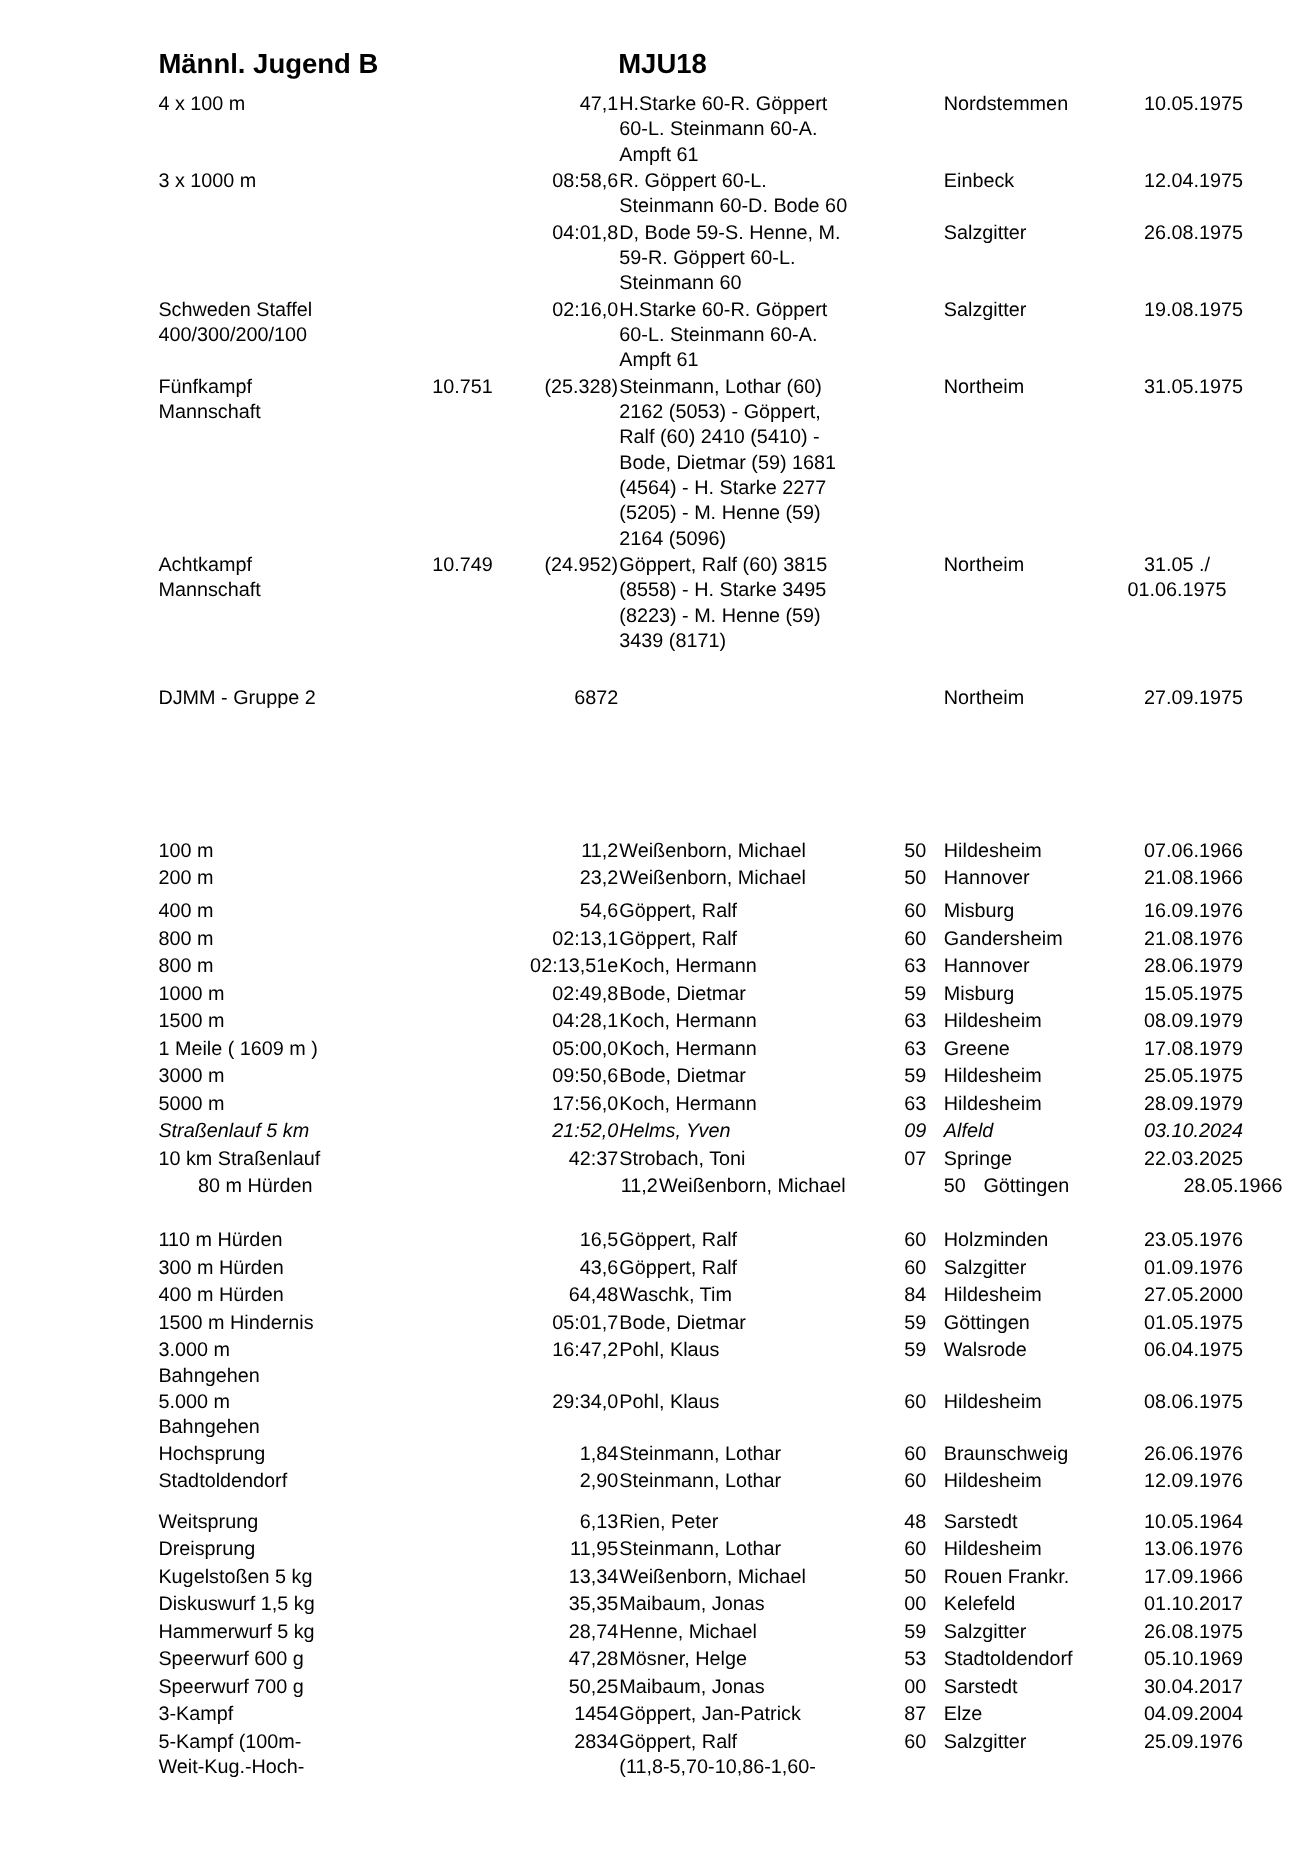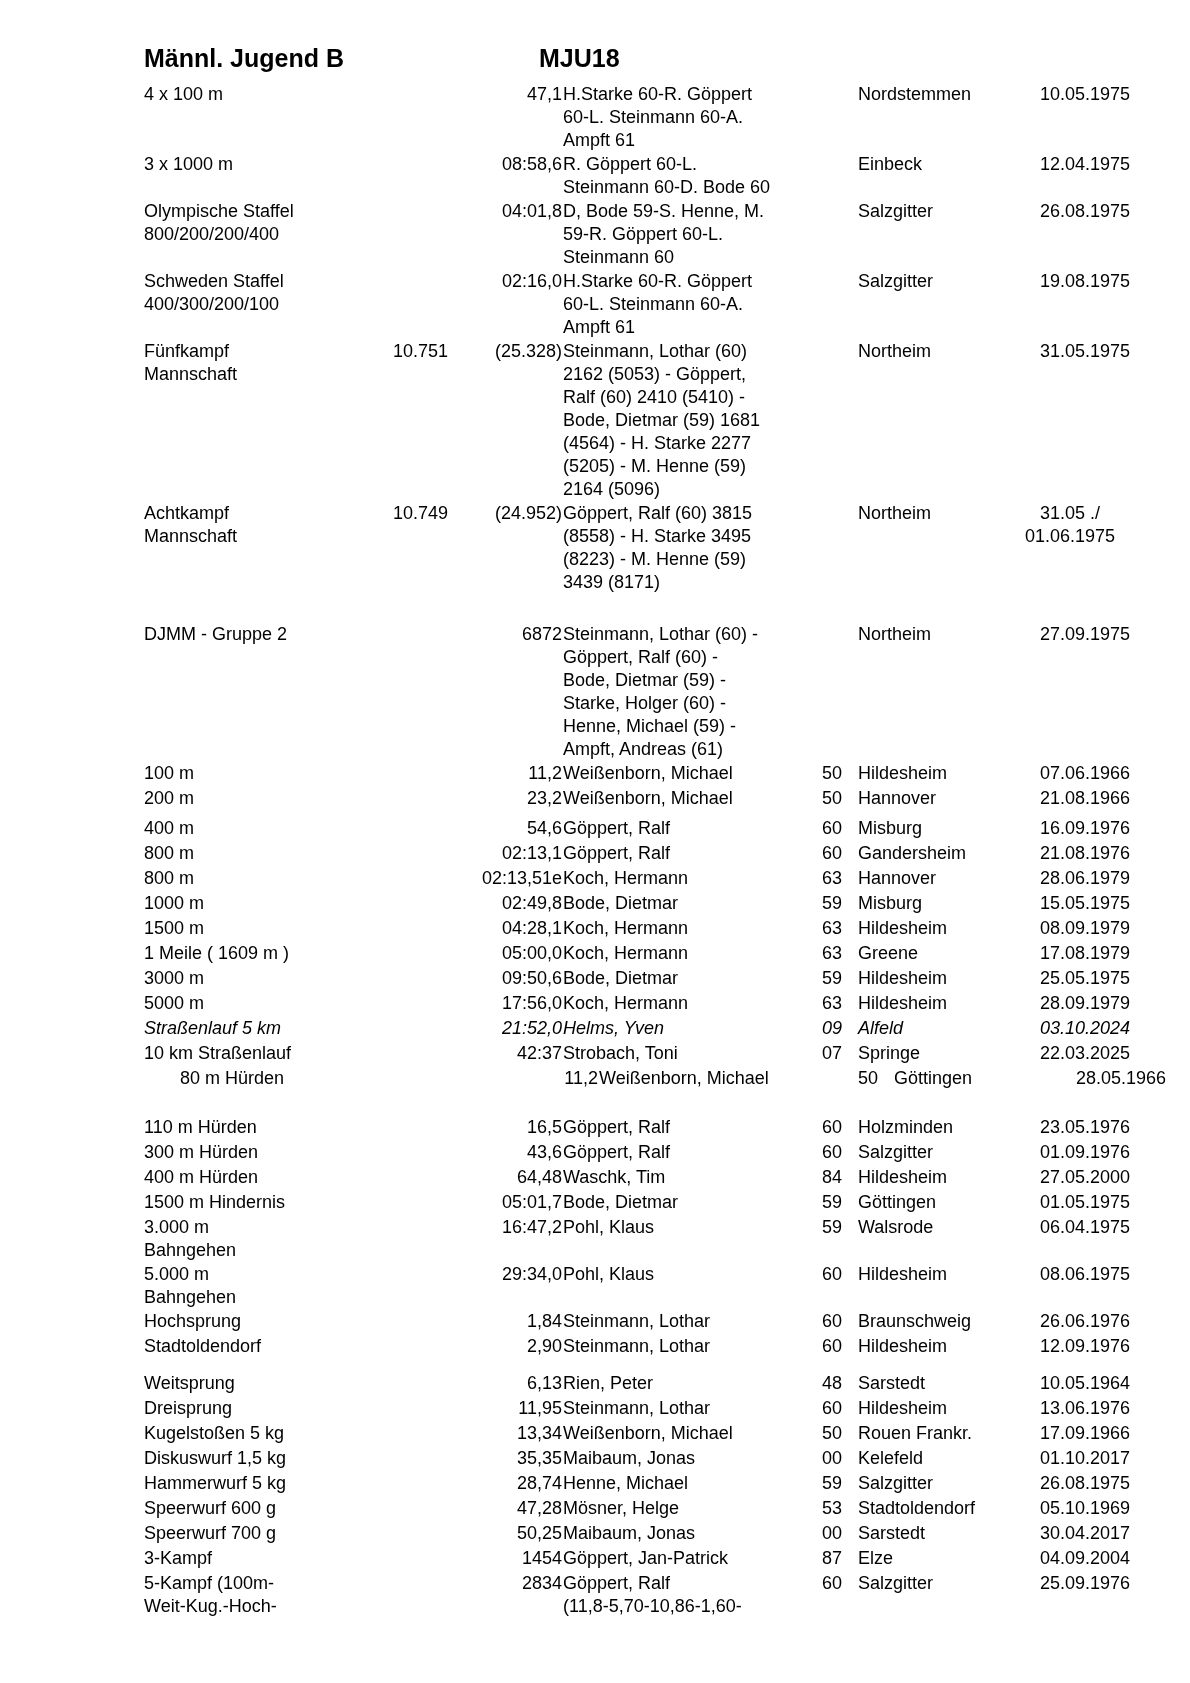--- a/index.html
+++ b/index.html
@@ -4,21 +4,21 @@
 <style>
   html, body { margin: 0; padding: 0; background: #ffffff; }
   body {
     width: 1190px; height: 1683px; position: relative; overflow: hidden;
     font-family: "Liberation Sans", sans-serif; color: #000;
     font-size: 18px;
   }
   .page { position: absolute; left: 0; top: 0; width: 1190px; height: 1683px; padding-left: 36px; }
   .title-row { position: absolute; top: 44px; left: 0; width: 100%; height: 34px; }
   .title-left { position: absolute; left: 144px; top: 0; font-weight: bold; font-size: 25px; }
-  .title-right { position: absolute; left: 539px; top: 0; font-weight: bold; font-size: 25px; }
+  .title-right { position: absolute; left: 562px; top: 0; font-weight: bold; font-size: 25px; }
   #rows { position: absolute; left: 0; top: 83px; width: 100%; }
   .row { position: relative; width: 100%; line-height: 23px; }
   .c { position: absolute; top: 0; white-space: pre-line; }
   .c-event { left: 144px; width: 230px; }
   .c-pts { left: 370px; width: 78px; text-align: right; }
   .c-perf { left: 440px; width: 122px; text-align: right; }
   .c-name { left: 563px; width: 230px; }
   .c-yob { left: 800px; width: 42px; text-align: right; }
   .c-place { left: 858px; width: 160px; white-space: nowrap; }
   .c-date { left: 1010px; width: 120px; text-align: right; }
@@ -48,22 +48,20 @@
         <div class="c c-event">3 x 1000 m</div>
         <div class="c c-pts"></div>
         <div class="c c-perf">08:58,6</div>
         <div class="c c-name">R. Göppert 60-L.
 Steinmann 60-D. Bode 60</div>
         <div class="c c-yob"></div>
         <div class="c c-place">Einbeck</div>
         <div class="c c-date">12.04.1975</div>
       </div>
       <div class="row" style="height: 70px;">
-        <div class="c c-event">Olympische Staffel
-800/200/200/400</div>
         <div class="c c-pts"></div>
         <div class="c c-perf">04:01,8</div>
         <div class="c c-name">D, Bode 59-S. Henne, M.
 59-R. Göppert 60-L.
 Steinmann 60</div>
         <div class="c c-yob"></div>
         <div class="c c-place">Salzgitter</div>
         <div class="c c-date">26.08.1975</div>
       </div>
       <div class="row" style="height: 70px;">
@@ -105,26 +103,20 @@
 3439 (8171)</div>
         <div class="c c-yob"></div>
         <div class="c c-place">Northeim</div>
         <div class="c c-date center">31.05 ./
 01.06.1975</div>
       </div>
       <div class="row" style="height: 139px; margin-top: 28px;">
         <div class="c c-event">DJMM - Gruppe 2</div>
         <div class="c c-pts"></div>
         <div class="c c-perf">6872</div>
-        <div class="c c-name">Steinmann, Lothar (60) -
-Göppert, Ralf (60)  -
-Bode, Dietmar (59) -
-Starke, Holger (60)  -
-Henne, Michael (59) -
-Ampft, Andreas (61)</div>
         <div class="c c-yob"></div>
         <div class="c c-place">Northeim</div>
         <div class="c c-date">27.09.1975</div>
       </div>
       <div class="row" style="height: 25px;">
         <div class="c c-event">100 m</div>
         <div class="c c-pts"></div>
         <div class="c c-perf">11,2</div>
         <div class="c c-name">Weißenborn, Michael</div>
         <div class="c c-yob">50</div>

